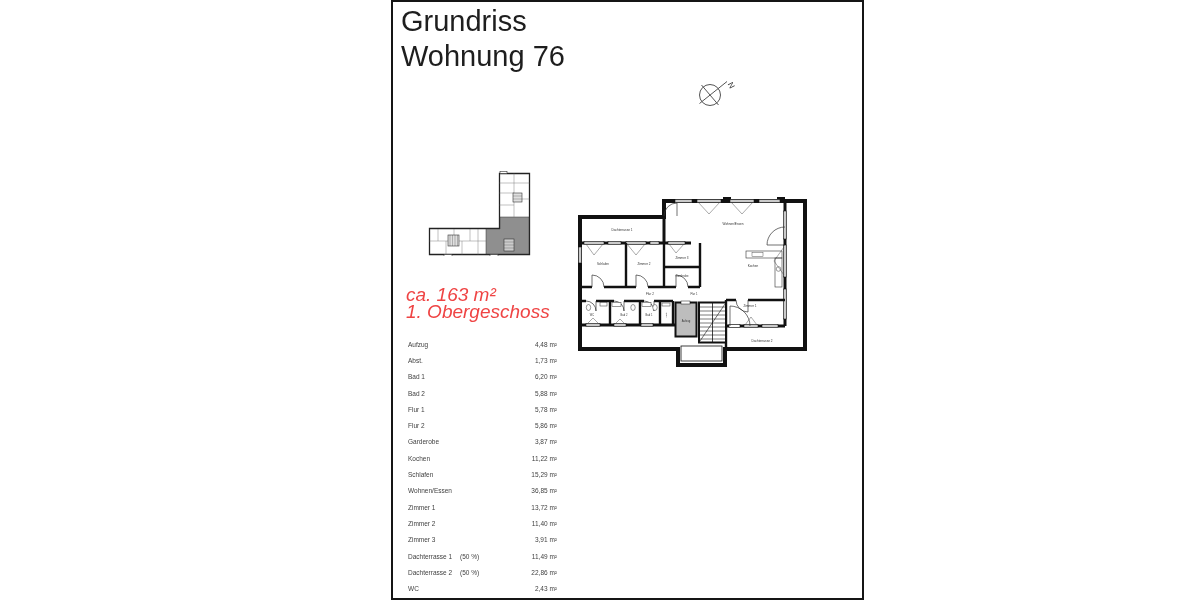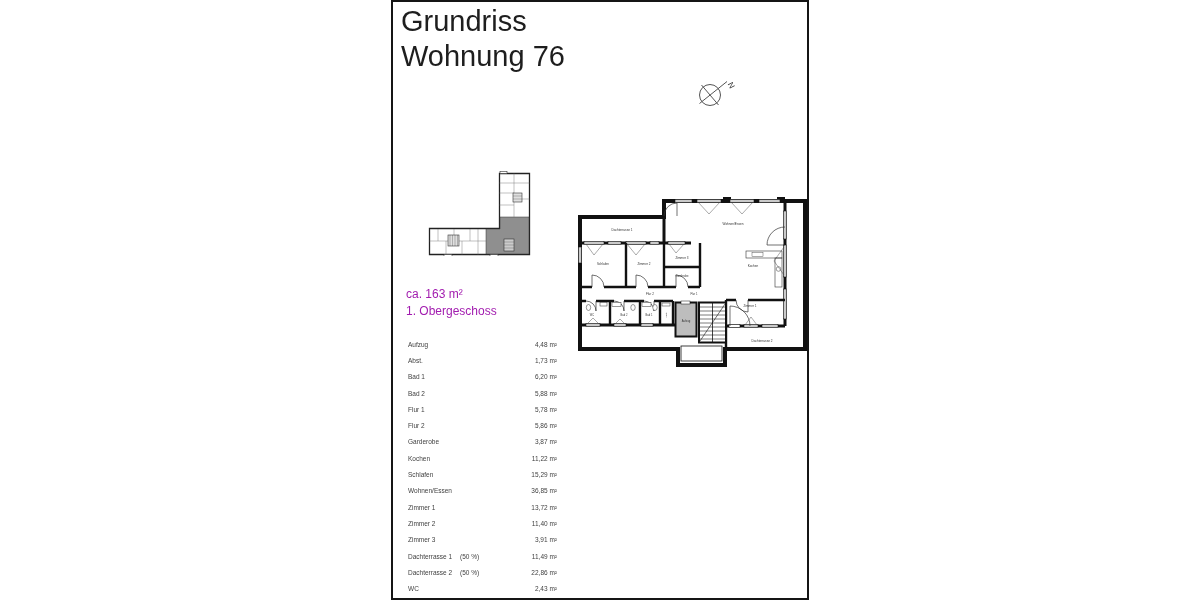--- a/index.html
+++ b/index.html
@@ -1,20 +1,20 @@
 <!DOCTYPE html>
 <html><head>
 <meta charset="utf-8">
 <style>
   html,body{margin:0;padding:0;background:#ffffff;width:1200px;height:600px;overflow:hidden;
             font-family:"Liberation Sans",sans-serif;}
-  .page{position:absolute;left:391px;top:0;width:418px;height:600px;background:#fff;
+  .page{position:absolute;left:391px;top:0;width:473px;height:600px;background:#fff;
         border:2px solid #151515;box-sizing:border-box;}
   .title{position:absolute;left:8px;top:2px;font-size:29px;line-height:35px;color:#1e1e1e;}
-  .area-note{position:absolute;left:13px;top:284px;font-size:12px;line-height:17px;color:#a21caf;}
+  .area-note{position:absolute;left:13px;top:284px;font-size:19px;line-height:17px;color:#ef4444;font-style:italic;}
   .room-table{position:absolute;left:15px;top:334px;width:149px;font-size:6.5px;color:#3f3f3f;}
   .room-row{display:grid;grid-template-columns:52px 46px 1fr;height:16.3px;align-items:center;}
   .room-row .rval{text-align:right;}
   .compass{position:absolute;left:293px;top:68px;}
   .keyplan{position:absolute;left:35px;top:169px;}
   .floorplan{position:absolute;left:185px;top:193px;}
   svg text{font-family:"Liberation Sans",sans-serif;}
 </style>
 </head>
 <body>

